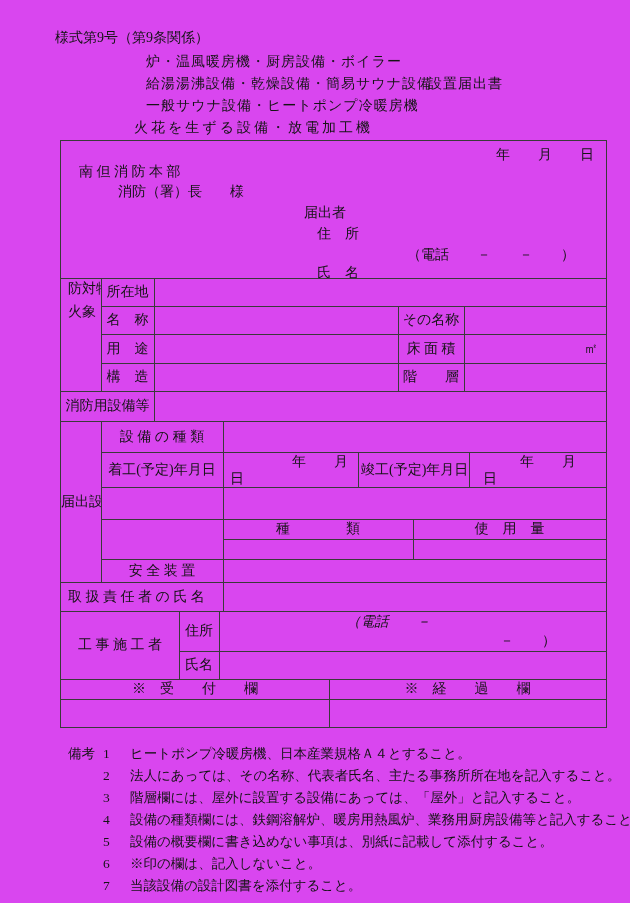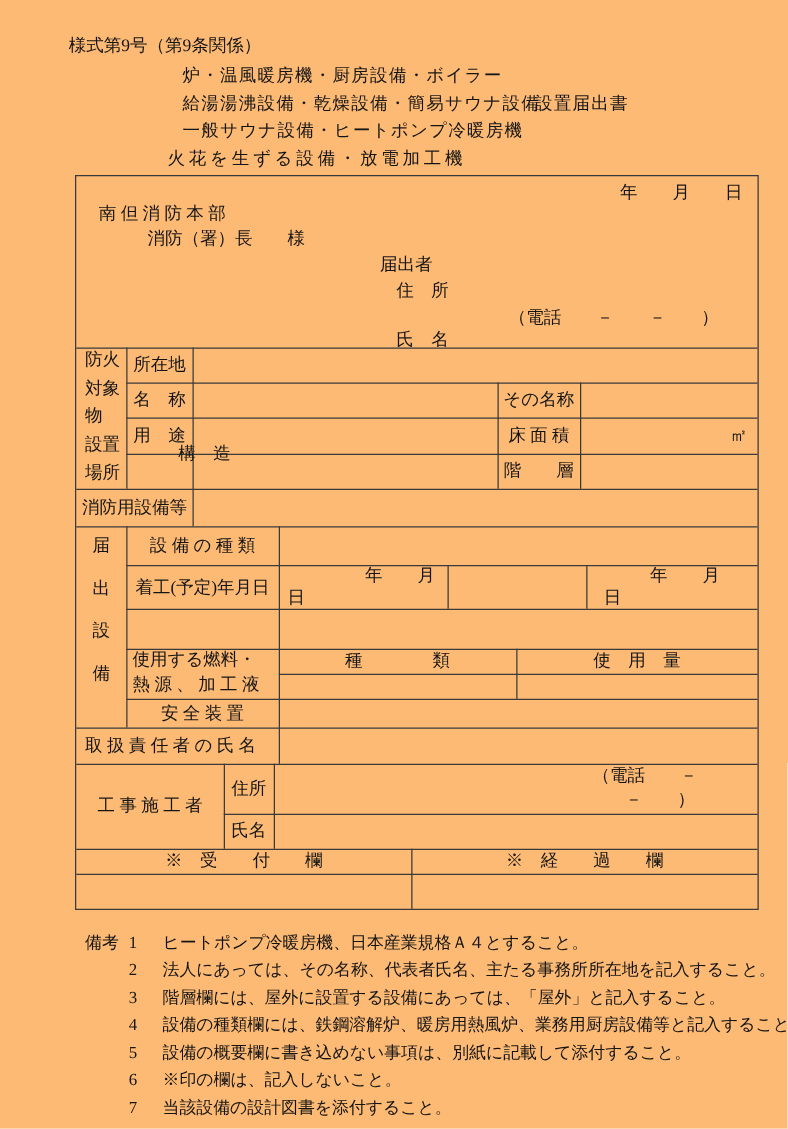--- a/index.html
+++ b/index.html
@@ -1,32 +1,32 @@
 <!DOCTYPE html>
 <html lang="ja"><head>
 <meta charset="utf-8">
 <style>
   html,body { margin:0; padding:0; background:#ffffff; }
   .sheet {
-    position:relative; width:630px; height:903px; background:#fdba74;
+    position:relative; width:630px; height:903px; background:#d946ef;
     font-family:"Liberation Serif","DejaVu Serif",serif;
     color:#141414; font-size:14px; overflow:hidden;
   }
   .t { position:absolute; white-space:pre; line-height:1.15; }
   
   .box { position:absolute; left:60px; top:140px; width:545px; height:586px;
          border:1px solid #3a3a3a; }
   .hl { position:absolute; height:1px; background:#3a3a3a; }
   .vl { position:absolute; width:1px;  background:#3a3a3a; }
   
   .cell { position:absolute; display:flex; align-items:center; overflow:hidden; }
   .cc { justify-content:center; text-align:center; }
   .cl { justify-content:flex-start; }
   .cr { justify-content:flex-end; text-align:right; }
-  .sideLabel { flex-direction:column; justify-content:flex-start; align-items:flex-start;
+  .sideLabel { flex-direction:row; justify-content:space-between; align-items:flex-start;
                padding-left:7px; box-sizing:border-box; }
   .sideLabel.centered { align-items:center; padding-left:0; }
   .sideLabel span { display:block; }
   .vb1 span { line-height:22.5px; }
   .vb2 span { line-height:34px; }
   .twoLine { flex-direction:column; align-items:stretch; justify-content:center; }
   .twoLine .ln { display:block; line-height:17px; }
   .sp3 { letter-spacing:3px; }
   .notes { position:absolute; left:0; top:0; font-size:13.5px; }
   .note-row { position:absolute; white-space:pre; }
@@ -95,67 +95,66 @@
     <div class="cell cc" style="left:40px; top:137px; width:53px; height:28px;">所在地</div>
     <div class="cell" style="left:93px; top:137px; width:452px; height:28px;"></div>
     <div class="cell cc" style="left:40px; top:165px; width:53px; height:28px;">名　称</div>
     <div class="cell" style="left:93px; top:165px; width:244px; height:28px;"></div>
     <div class="cell cc" style="left:337px; top:165px; width:66px; height:28px;">その名称</div>
     <div class="cell" style="left:403px; top:165px; width:142px; height:28px;"></div>
     <div class="cell cc" style="left:40px; top:193px; width:53px; height:29px;">用　途</div>
     <div class="cell" style="left:93px; top:193px; width:244px; height:29px;"></div>
     <div class="cell cc" style="left:337px; top:193px; width:66px; height:29px;">床 面 積</div>
     <div class="cell cr" style="left:403px; top:193px; width:134px; height:29px;">㎡</div>
-    <div class="cell cc" style="left:40px; top:208px; width:53px; height:28px;padding-left:36px;">構　造</div>
+    <div class="cell cc" style="left:40px; top:222px; width:53px; height:28px;">構　造</div>
     <div class="cell" style="left:93px; top:222px; width:244px; height:28px;"></div>
     <div class="cell cc" style="left:337px; top:222px; width:66px; height:28px;">階　　層</div>
     <div class="cell" style="left:403px; top:222px; width:142px; height:28px;"></div>
     <div class="cell cc" style="left:0; top:250px; width:93px; height:30px;">消防用設備等</div>
     <div class="cell" style="left:93px; top:250px; width:452px; height:30px;"></div>
 
     <div class="cell sideLabel vb2 centered" style="left:0; top:280px; width:40px; height:161px;">
       <span>届</span>
       <span>出</span>
       <span>設</span>
       <span>備</span>
     </div>
     <div class="cell cc" style="left:40px; top:280px; width:122px; height:31px;">設 備 の 種 類</div>
     <div class="cell" style="left:162px; top:280px; width:383px; height:31px;"></div>
 
     <div class="cell cc" style="left:40px; top:311px; width:122px; height:35px;">着工(予定)年月日</div>
     <div class="cell twoLine" style="left:162px; top:311px; width:135px; height:35px;">
       <span class="ln" style="text-align:right; padding-right:10px;">年　　月</span>
       <span class="ln" style="text-align:left; padding-left:7px;">日</span>
     </div>
+    <div class="cell twoLine" style="left:297px; top:311px; width:111px; height:35px;">
+      <span class="ln" style="padding-left:3px; white-space:normal;">竣工(予定)年月日</span>
+    </div>
     <div class="cell twoLine" style="left:408px; top:311px; width:137px; height:35px;">
       <span class="ln" style="text-align:right; padding-right:30px;">年　　月</span>
       <span class="ln" style="text-align:left; padding-left:14px;">日</span>
     </div>
 
     <div class="cell" style="left:162px; top:346px; width:383px; height:32px;"></div>
 
-    <div class="cell twoLine" style="left:40px; top:378px; width:122px; height:40px;">
-      <span class="ln" style="padding-left:5px; line-height:20px;">使用する燃料・</span>
-      <span class="ln" style="padding-left:5px; line-height:20px;">熱 源 、 加 工 液</span>
-    </div>
     <div class="cell cc" style="left:162px; top:378px; width:190px; height:20px;">種　　　　類</div>
     <div class="cell cc" style="left:352px; top:378px; width:193px; height:20px;">使　用　量</div>
     <div class="cell" style="left:162px; top:398px; width:190px; height:20px;"></div>
     <div class="cell" style="left:352px; top:398px; width:193px; height:20px;"></div>
 
     <div class="cell cc" style="left:40px; top:418px; width:122px; height:23px;">安 全 装 置</div>
     <div class="cell" style="left:162px; top:418px; width:383px; height:23px;"></div>
 
     <div class="cell cl" style="left:0; top:441px; width:162px; height:29px; padding-left:7px; box-sizing:border-box;">取 扱 責 任 者 の 氏 名</div>
     <div class="cell" style="left:162px; top:441px; width:383px; height:29px;"></div>
 
     <div class="cell cc" style="left:0; top:470px; width:118px; height:68px;">工 事 施 工 者</div>
     <div class="cell cc" style="left:118px; top:470px; width:40px; height:40px;">住所</div>
     <div class="cell twoLine" style="left:158px; top:470px; width:387px; height:40px;">
-      <span class="ln" style="text-align:right; padding-right:48px; line-height:19px;">（電話　　－</span>
+      <span class="ln" style="text-align:center; padding-right:48px; line-height:19px;font-style:italic;">（電話　　－</span>
       <span class="ln" style="text-align:right; padding-right:50px; line-height:19px;">－　　）</span>
     </div>
     <div class="cell cc" style="left:118px; top:510px; width:40px; height:28px;">氏名</div>
     <div class="cell" style="left:158px; top:510px; width:387px; height:28px;"></div>
 
     <div class="cell cc" style="left:0; top:538px; width:268px; height:20px;">※　受　　付　　欄</div>
     <div class="cell cc" style="left:268px; top:538px; width:277px; height:20px;">※　経　　過　　欄</div>
     <div class="cell" style="left:0; top:558px; width:268px; height:28px;"></div>
     <div class="cell" style="left:268px; top:558px; width:277px; height:28px;"></div>
   </div>

